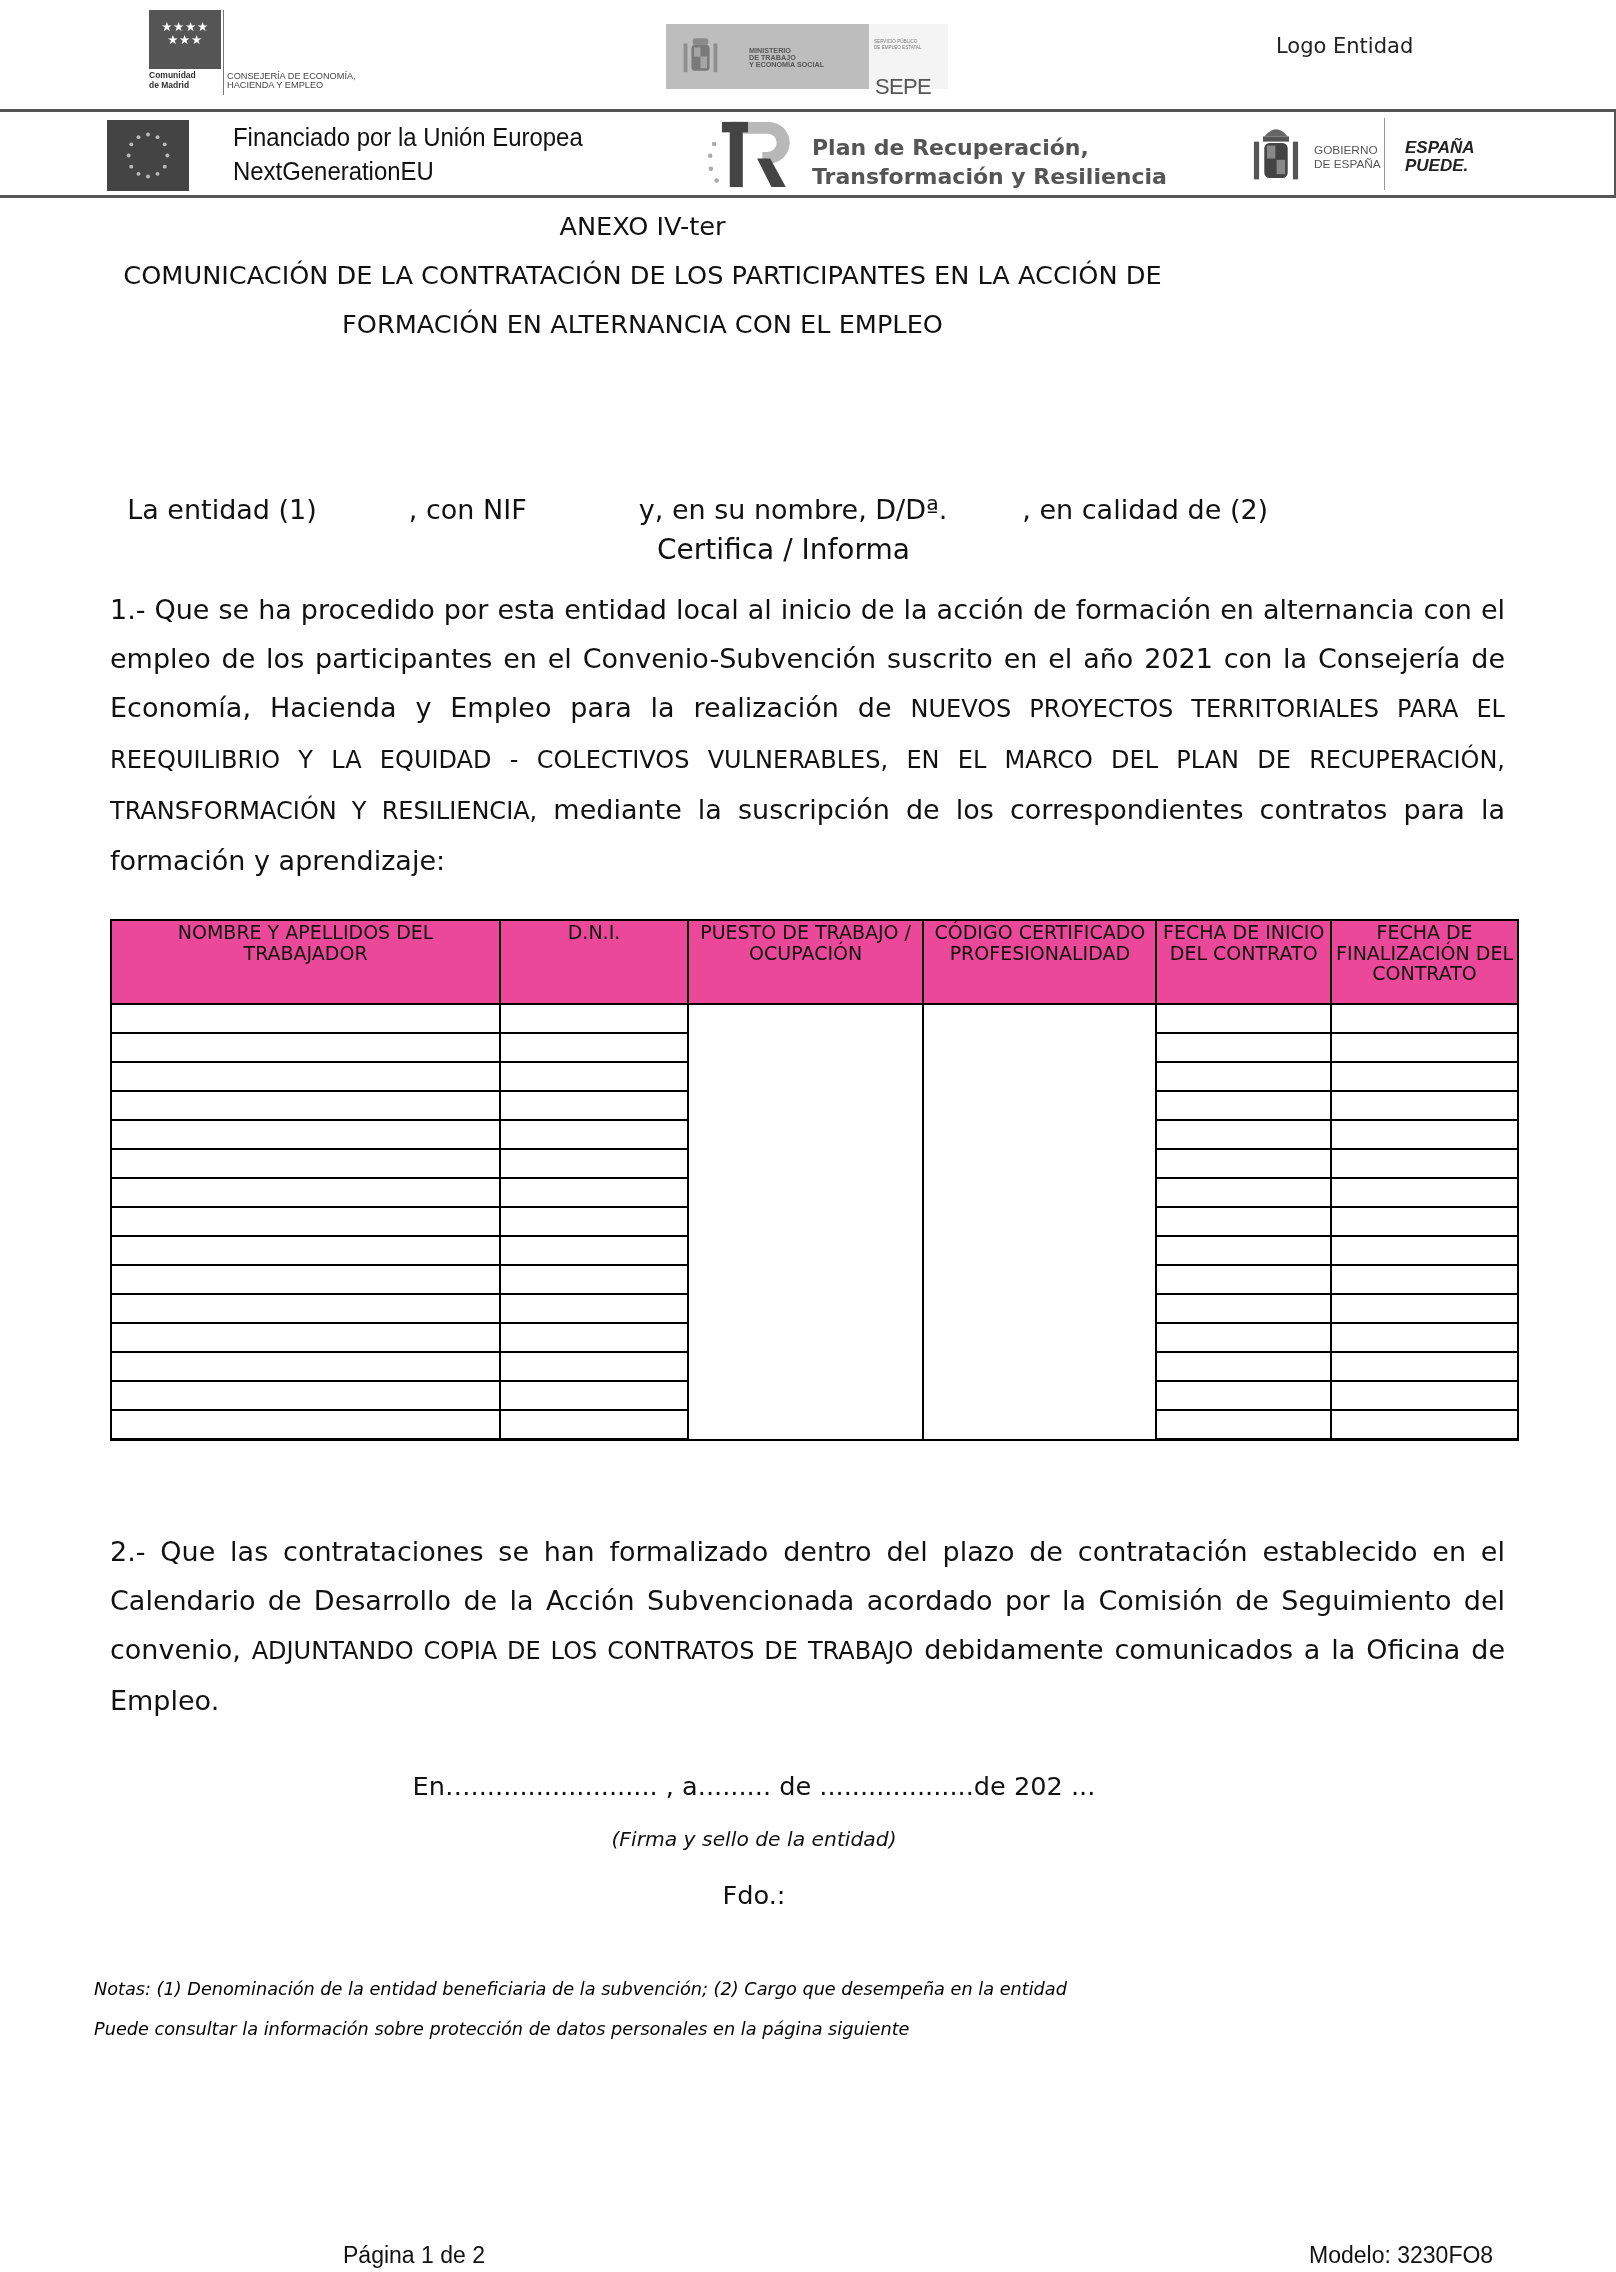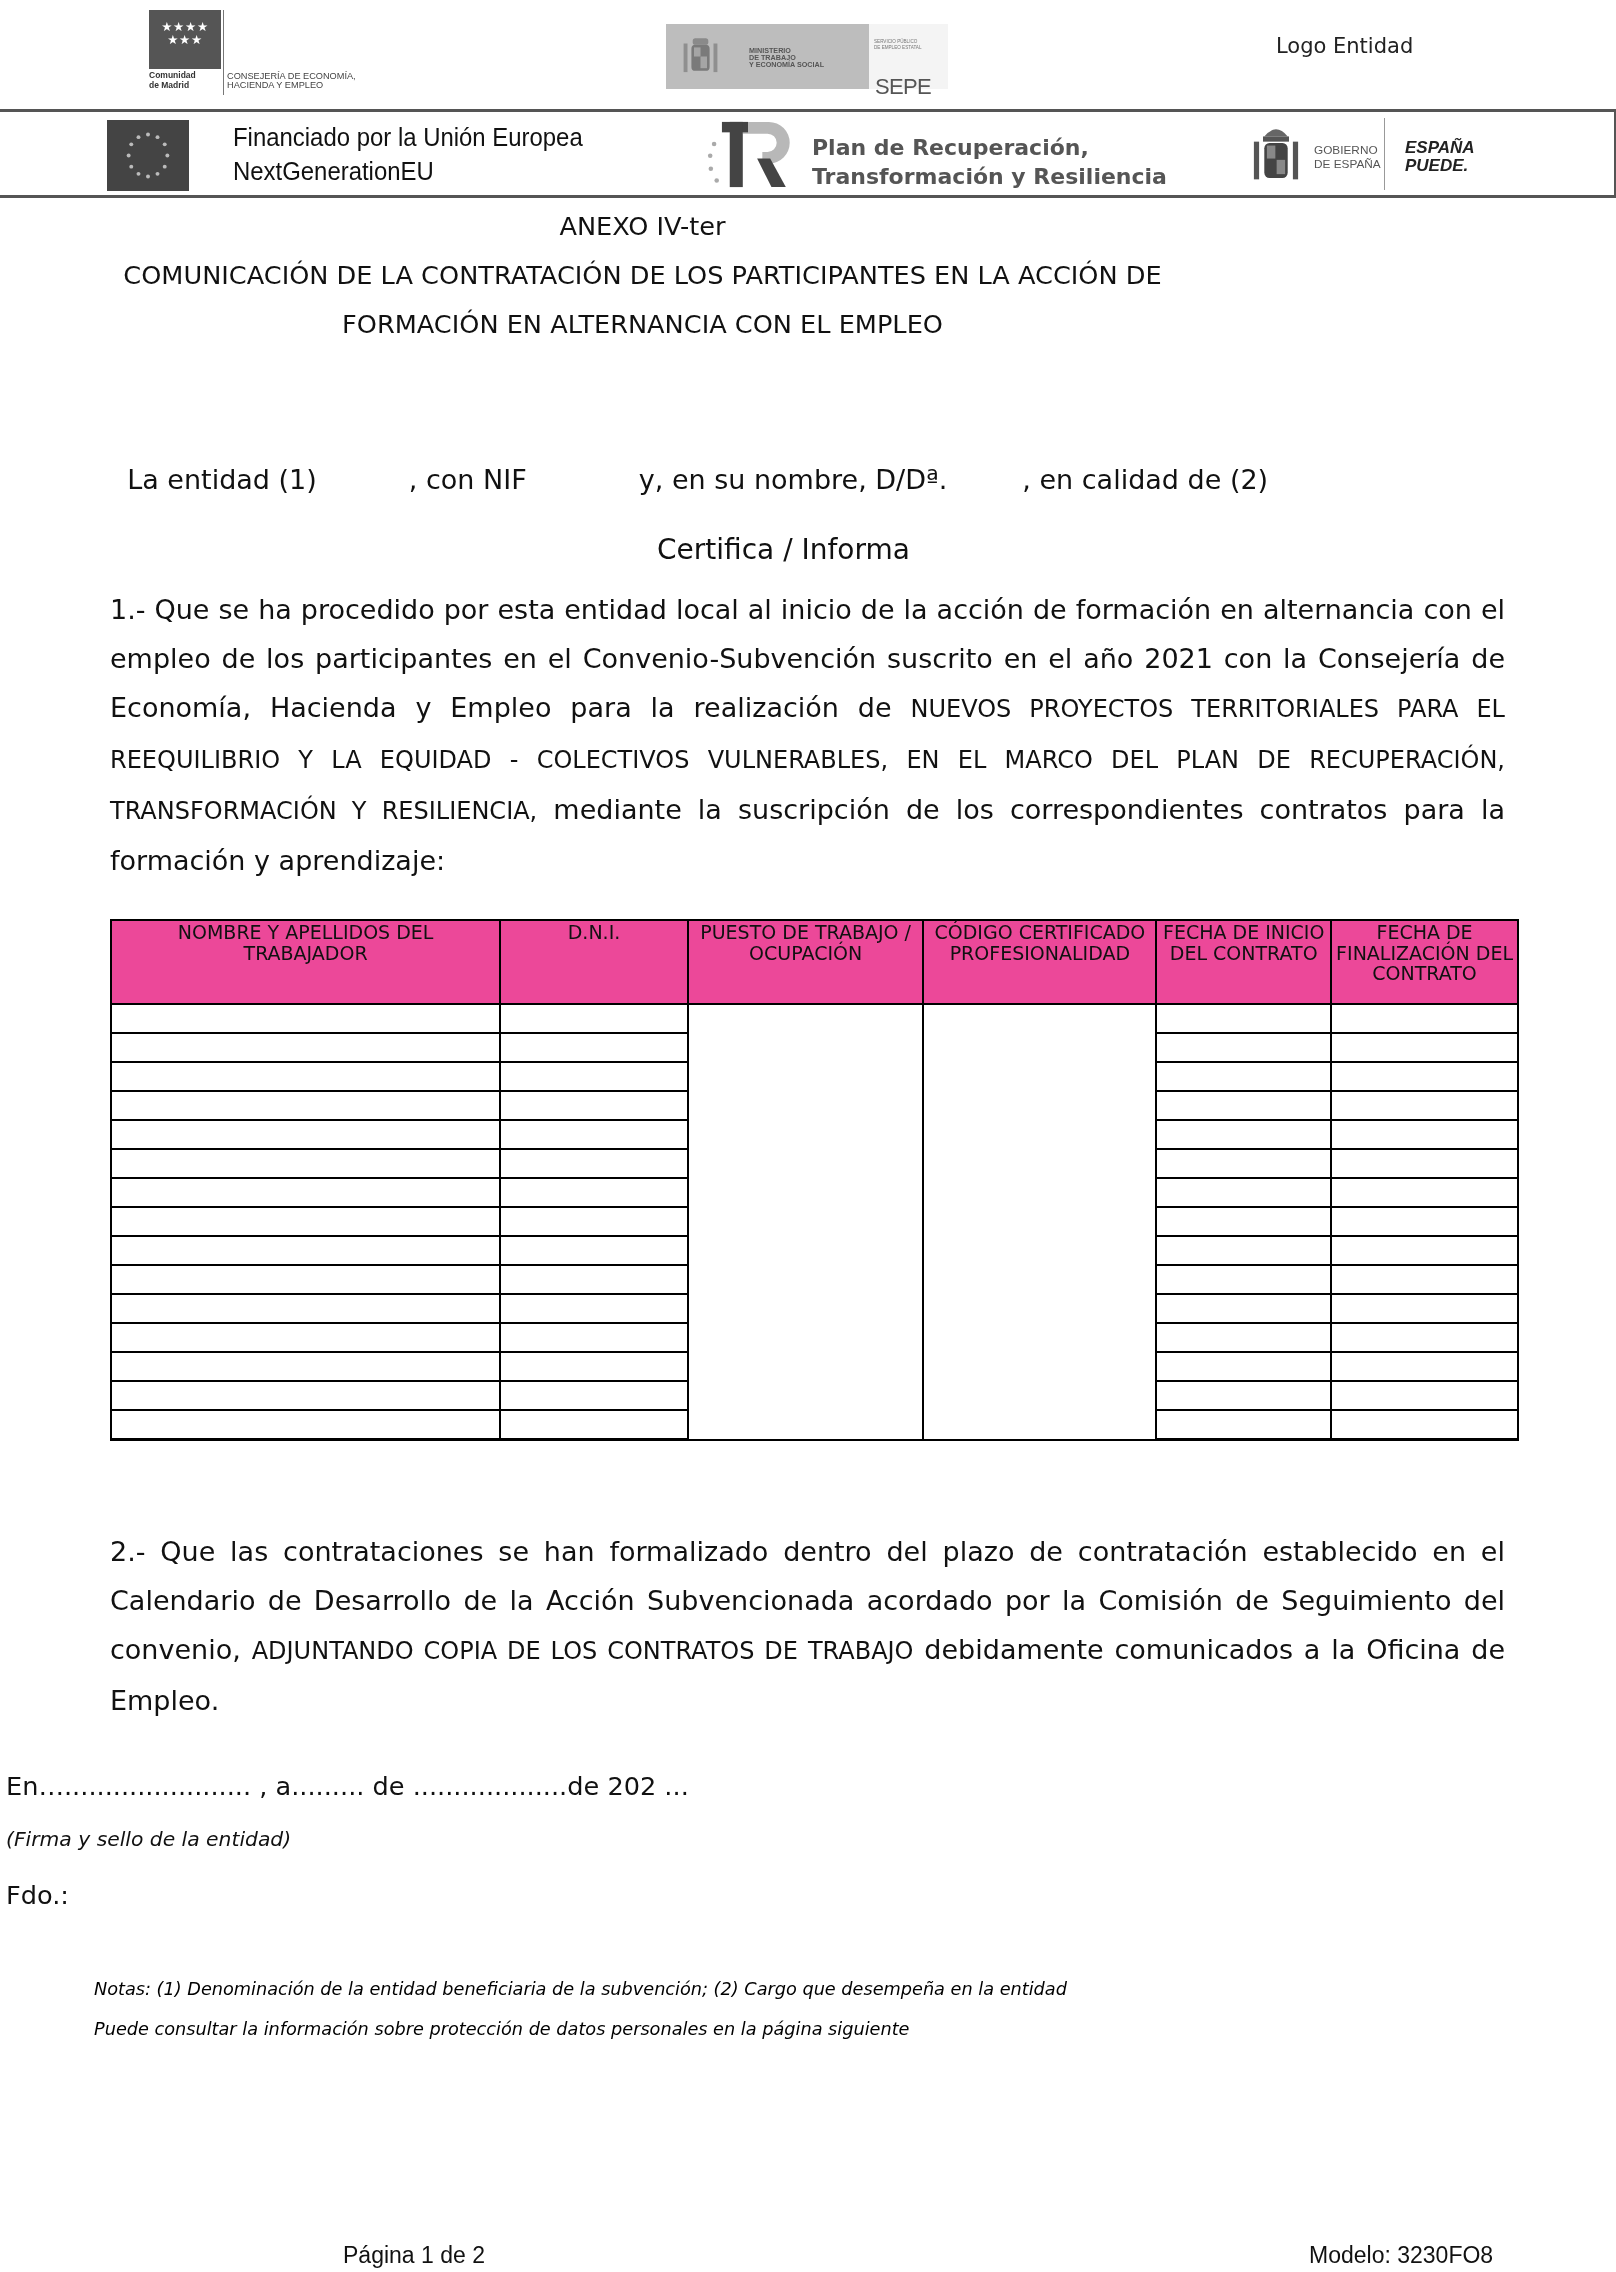--- a/index.html
+++ b/index.html
@@ -48,34 +48,34 @@
              font-style: italic; font-size: 17px; line-height: 18.4px; color: #222; }
 
   
   .title { left: 0; width: 1285px; text-align: center; font-family: "DejaVu Sans", sans-serif;
            font-size: 25.6px; color: #111; }
 
   
   .para { left: 110px; width: 1395px; font-family: "DejaVu Sans", sans-serif; font-size: 27px;
           line-height: 49px; text-align: justify; color: #111; }
   .para .caps { font-size: 24px; }
-  .intro-line { top: 429px; left: 110px; font-size: 27px; white-space: pre; }
+  .intro-line { top: 459px; left: 110px; font-size: 27px; white-space: pre; }
   .certifica { top: 533px; left: 0; width: 1567px; text-align: center; font-size: 28px; }
 
   
   .tbl { left: 110px; top: 919px; width: 1409px; border-collapse: collapse;
          font-family: "DejaVu Sans", sans-serif; }
   .tbl th { background: #ec4899; border: 2px solid #000; font-weight: normal; font-size: 19px;
             line-height: 20.3px; vertical-align: top; padding: 1.3px 2.6px 0 2.6px; height: 81px; text-align: center; }
   .tbl td { border: 2px solid #000; height: 27px; padding: 0; }
   .tbl td.merged { border-top: 2px solid #000; }
   .tbl tbody tr:last-child td { border-bottom-width: 3.3px; }
 
   
-  .center-line { left: 6px; width: 1476px; text-align: left; font-family: "DejaVu Sans", sans-serif; }
+  .center-line { left: 16px; width: 1476px; text-align: center; font-family: "DejaVu Sans", sans-serif; }
   .date-line { top: 1771px; font-size: 25.6px; }
   .firma { top: 1827px; font-size: 20.3px; font-style: italic; }
   .fdo { top: 1880px; font-size: 25.6px; }
 
   .notes { left: 94px; font-family: "DejaVu Sans", sans-serif; font-style: italic; font-size: 17.7px; color: #000000; }
 
   .footer { top: 2242px; font-family: "Liberation Sans", sans-serif; font-size: 23px; color: #111; }
 </style>
 </head>
 <body>

